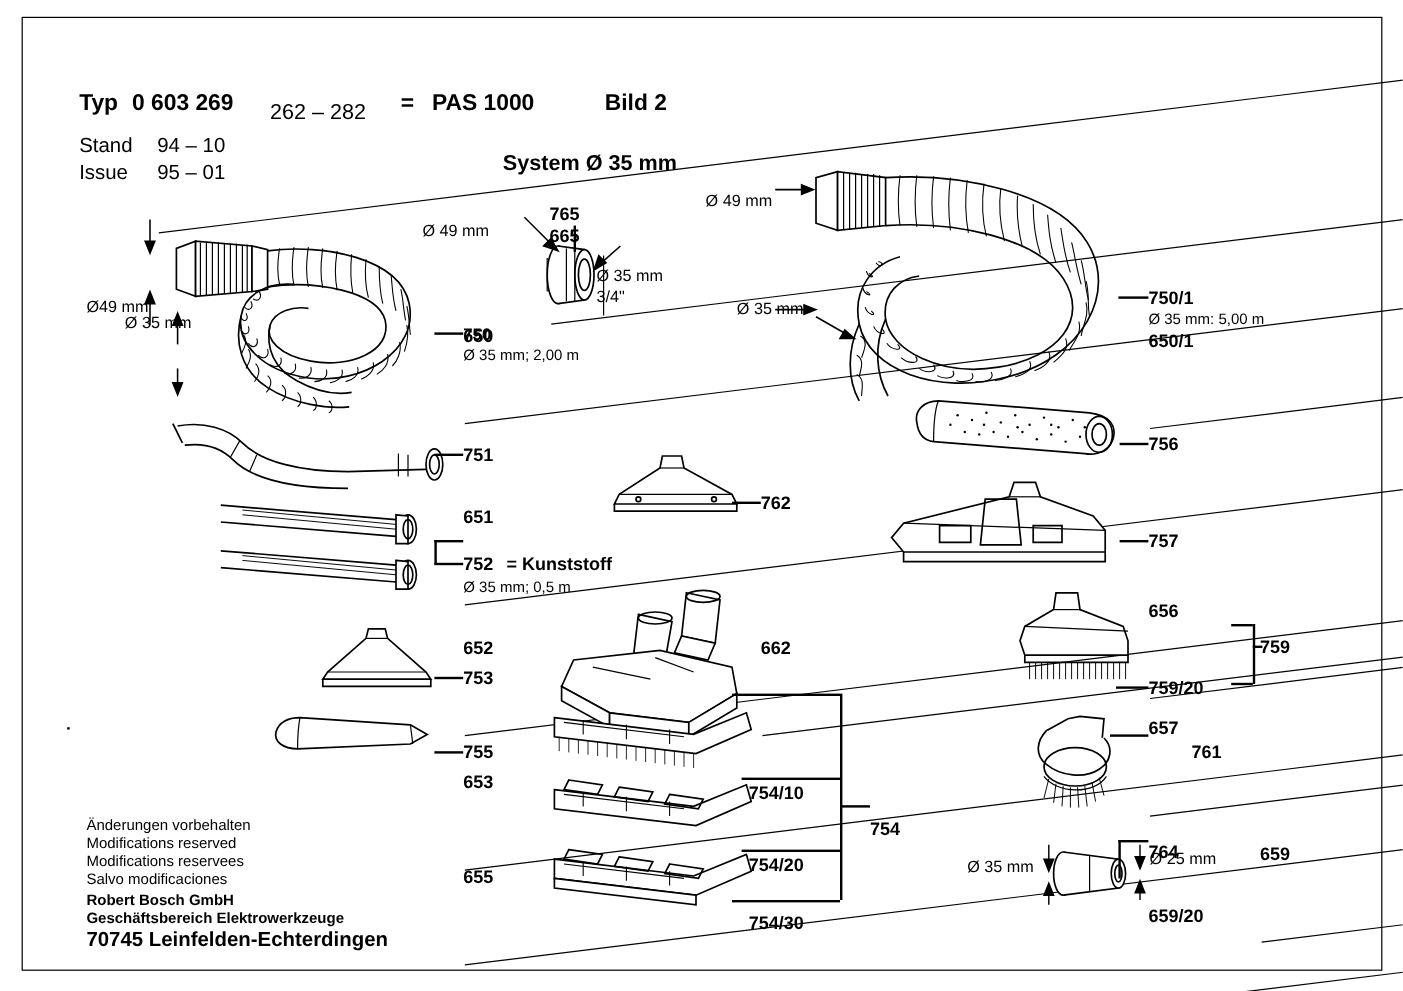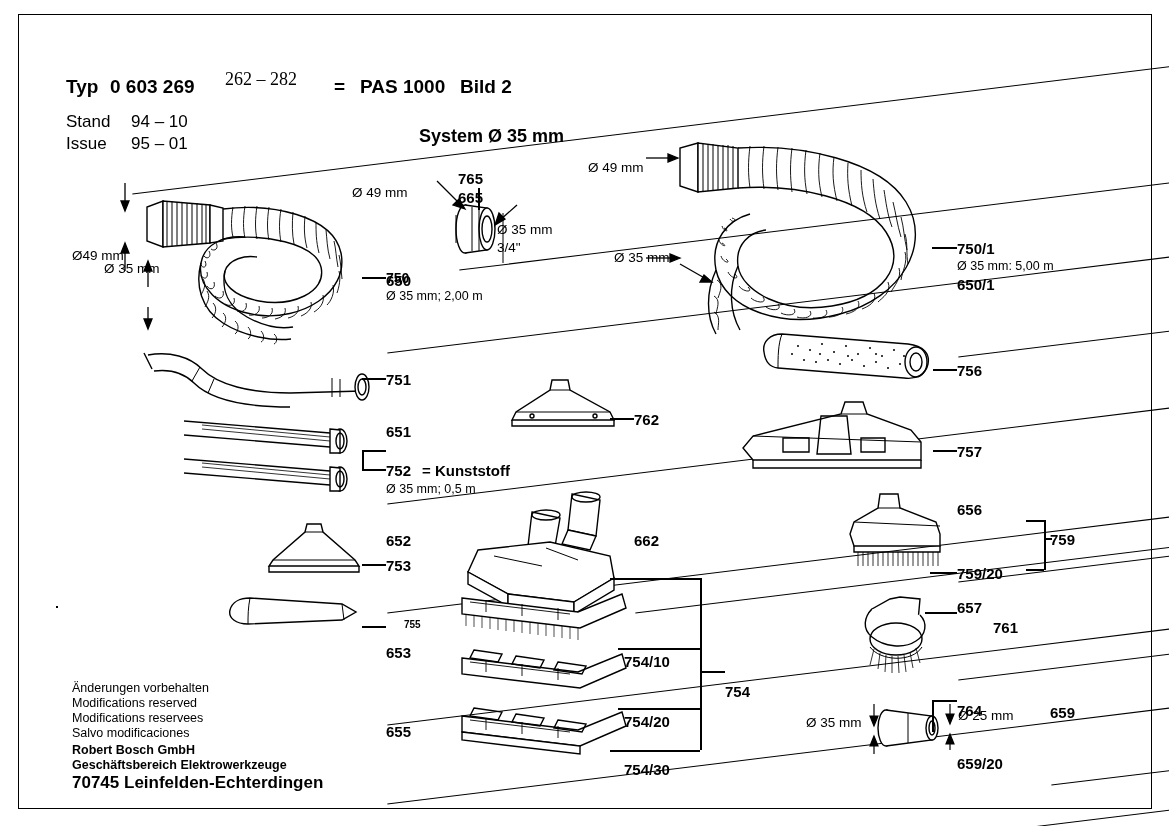--- a/index.html
+++ b/index.html
@@ -60,24 +60,24 @@
 </style>
 </head>
 <body>
 
 <div id="sheet">
 
   <div class="frame"></div>
 
   <div class="txt b" style="left:66px; top:76px; font-size:19px;">Typ</div>
   <div class="txt b" style="left:110px; top:76px; font-size:19px;">0 603 269</div>
-  <div class="txt" style="left:225px; top:69px; font-size:18px;font-family:Liberation Serif, serif;">262 – 282</div>
+  <div class="txt" style="left:225px; top:83px; font-size:18px;">262 – 282</div>
   <div class="txt b" style="left:334px; top:76px; font-size:19px;">=</div>
   <div class="txt b" style="left:360px; top:76px; font-size:19px;">PAS 1000</div>
-  <div class="txt b" style="left:460px; top:76px; font-size:19px;">Bild 2</div>
+  <div class="txt b" style="left:504px; top:76px; font-size:19px;">Bild 2</div>
 
   <div class="txt" style="left:66px; top:112px; font-size:17px;">Stand</div>
   <div class="txt strike" style="left:131px; top:112px; font-size:17px;">94 – 10</div>
   <div class="txt" style="left:66px; top:134px; font-size:17px;">Issue</div>
   <div class="txt" style="left:131px; top:134px; font-size:17px;">95 – 01</div>
 
   <div class="txt b" style="left:419px; top:126px; font-size:18px;">System Ø 35 mm</div>
 
   <div class="txt" style="left:72px; top:681px; font-size:12.5px;">Änderungen vorbehalten</div>
   <div class="txt" style="left:72px; top:696px; font-size:12.5px;">Modifications reserved</div>
@@ -334,21 +334,21 @@
   <div class="lead" style="left:362px; top:564px; width:24px;"></div>
 
   <svg class="art" style="left:222px; top:590px;" width="140" height="50" viewBox="0 0 140 50">
     <g fill="none" stroke="#000" stroke-width="1.4">
       <path d="M8 20 C10 12 18 8 28 8 L120 14 L134 22 L120 30 L26 34 C14 34 6 28 8 20 Z" fill="#fff"></path>
       <path d="M120 14 L122 30" stroke-width="1"></path>
       <path d="M28 8 C26 18 26 26 26 34" stroke-width="1"></path>
     </g>
   </svg>
   <div class="txt b strike" style="left:386px; top:600px; font-size:15px;">655</div>
-  <div class="txt b" style="left:404px; top:619px; font-size:10px;">755</div>
+  <div class="txt b" style="left:386px; top:619px; font-size:15px;">755</div>
   <div class="lead" style="left:362px; top:626px; width:24px;"></div>
 
   <svg class="art" style="left:500px; top:378px;" width="130" height="55" viewBox="0 0 130 55">
     <g fill="none" stroke="#000" stroke-width="1.4">
       <path d="M52 2 L68 2 L70 12 L110 34 L114 42 L12 42 L16 34 L50 12 Z" fill="#fff"></path>
       <path d="M12 42 L12 48 L114 48 L114 42"></path>
       <path d="M50 12 L70 12" stroke-width="1"></path>
       <path d="M16 34 L110 34" stroke-width="1"></path>
       <circle cx="32" cy="38" r="2"></circle>
       <circle cx="95" cy="38" r="2"></circle>

